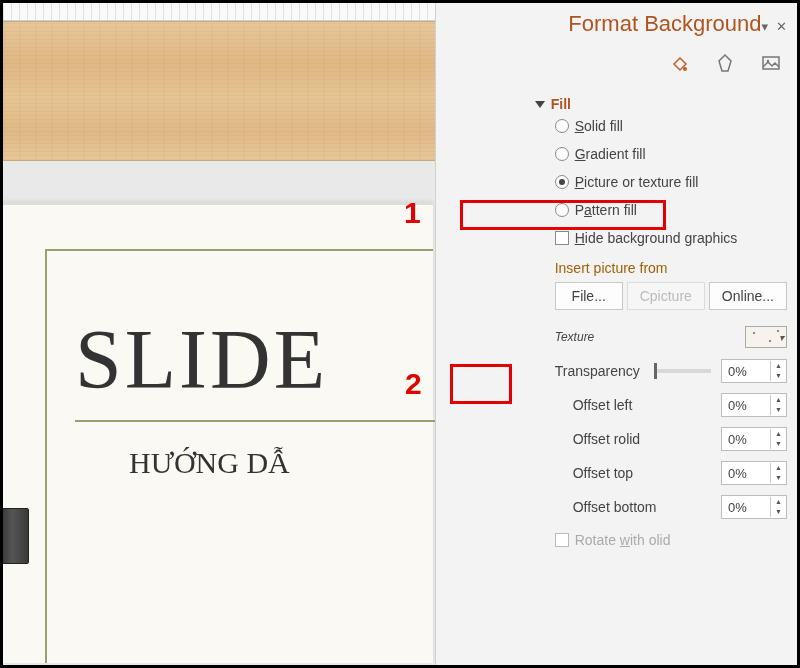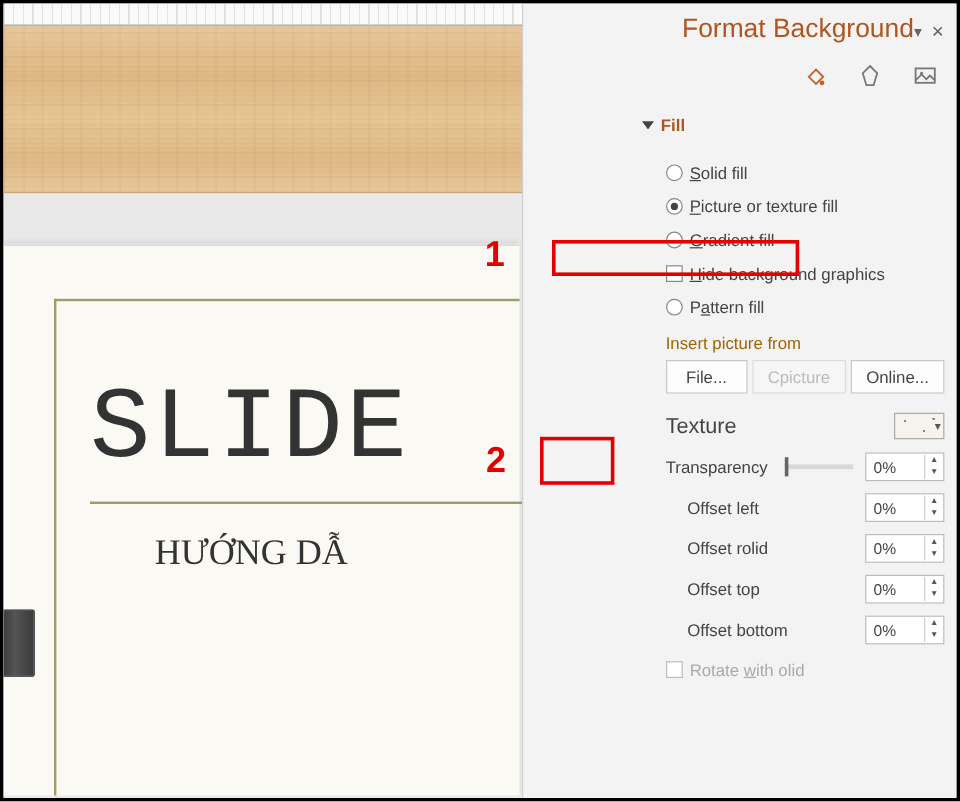--- a/index.html
+++ b/index.html
@@ -59,21 +59,21 @@
     top: 44px;
     left: 42px;
     right: 0;
     bottom: 0;
     border: 2px solid #9a9d6c;
     border-right: none;
     border-bottom: none;
     padding: 60px 0 0 28px;
   }
   .slide-title {
-    font-family: Liberation Mono, monospace;
+    font-family: Liberation Serif, serif;
     font-size: 84px;
     font-weight: 400;
     letter-spacing: 3px;
     color: #333;
     white-space: nowrap;
   }
   .title-rule {
     height: 2px;
     background: #9a9d6c;
     width: 380px;
@@ -157,21 +157,21 @@
     height:1px; background:#d9d9d9; margin: 0 -10px 0 -14px;
   }
   .section {
     padding-top: 10px;
   }
   .section-header {
     display:flex; align-items:center; gap:6px;
     font-weight:bold;
     color:#b05520;
     cursor:pointer;
-    margin-bottom: 18px;
+    margin-bottom: 0;
     font-size: 14px;
   }
   .section-header .caret {
     width:0;height:0;
     border-left:5px solid transparent;
     border-right:5px solid transparent;
     border-top:7px solid #444;
     transform: none;
   }
   .opts { padding-left: 20px; }
@@ -213,21 +213,22 @@
     font-size: 14px;
     color:#444;
     cursor:pointer;
     min-width: 68px;
     text-align:center;
   }
   .btn.disabled { color:#bbb; border-color:#dcdcdc; background:#f6f6f6; }
   .texture-row {
     display:flex; justify-content:space-between; align-items:center;
     padding: 6px 0;
-    font-size:18px;
+    font-size:12px;
+    font-style:italic;
   }
   .texture-swatch {
     width: 42px; height:22px;
     border:1px solid #aaa;
     background:
       radial-gradient(circle at 20% 30%, #888 1px, transparent 1px),
       radial-gradient(circle at 60% 70%, #888 1px, transparent 1px),
       radial-gradient(circle at 80% 20%, #888 1px, transparent 1px),
       #f6f3ec;
     display:flex; align-items:center; justify-content:flex-end;
@@ -339,35 +340,35 @@
       <div class="section-header">
         <span class="caret"></span>
         <span>Fill</span>
       </div>
 
       <div class="opts">
         <div class="opt-row">
           <span class="radio"></span>
           <span class="opt-label"><span class="ul">S</span><span>olid fill</span></span>
         </div>
+        <div class="opt-row">
+          <span class="radio"></span>
+          <span class="opt-label"><span class="ul">G</span><span>radient fill</span></span>
+        </div>
         <div class="opt-row" style="position:relative;">
           <span class="radio checked"></span>
           <span class="opt-label"><span class="ul">P</span><span>icture or texture fill</span></span>
         </div>
         <div class="opt-row">
           <span class="radio"></span>
-          <span class="opt-label"><span class="ul">G</span><span>radient fill</span></span>
+          <span class="opt-label">P<span class="ul">a</span><span>ttern fill</span></span>
         </div>
         <div class="opt-row">
           <span class="checkbox"></span>
           <span class="opt-label"><span class="ul">H</span><span>ide background graphics</span></span>
-        </div>
-        <div class="opt-row">
-          <span class="radio"></span>
-          <span class="opt-label">P<span class="ul">a</span><span>ttern fill</span></span>
         </div>
 
         <div class="sub-label">Insert picture from</div>
         <div class="btn-row">
           <div class="btn"><span class="ul">F</span><span>ile...</span></div>
           <div class="btn disabled"><span class="ul">C</span><span>picture</span></div>
           <div class="btn">Onlin<span class="ul">e</span>...</div>
         </div>
 
         <div class="texture-row">

